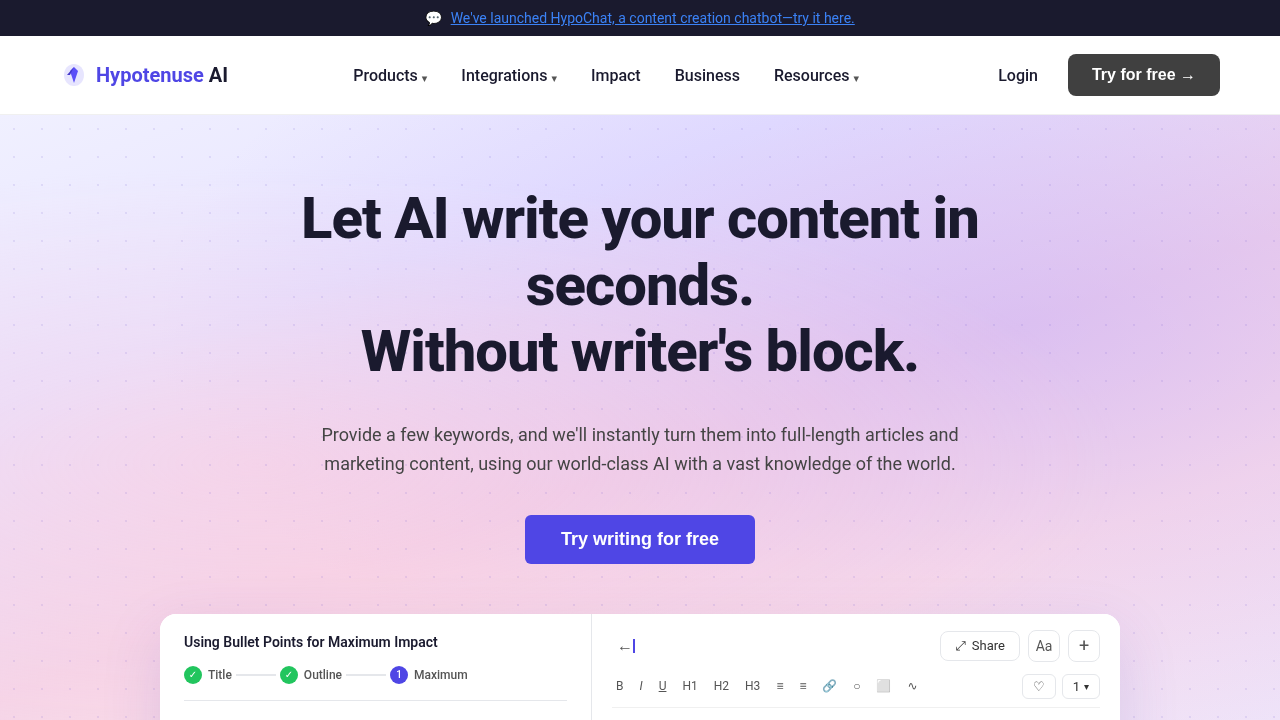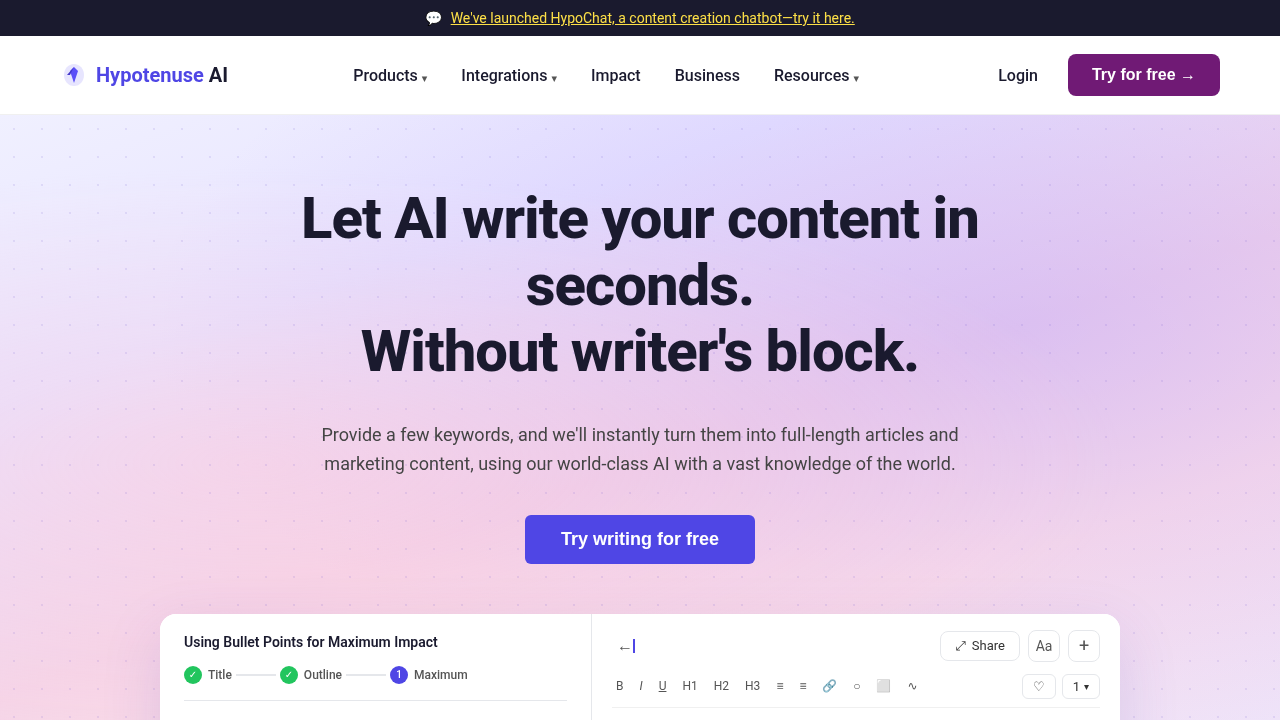--- a/index.html
+++ b/index.html
@@ -10,21 +10,21 @@
       background: #1a1a2e;
       color: #fff;
       text-align: center;
       padding: 10px 20px;
       font-size: 14px;
       display: flex;
       align-items: center;
       justify-content: center;
       gap: 8px;
     }
-    .announcement-bar a { color: #fde047; text-decoration: underline; cursor: pointer; }
+    .announcement-bar a { color: #3b82f6; text-decoration: underline; cursor: pointer; }
 
     
     .navbar {
       background: #fff;
       display: flex;
       align-items: center;
       justify-content: space-between;
       padding: 18px 60px;
       border-bottom: 1px solid rgba(0,0,0,0.06);
       position: relative;
@@ -71,21 +71,21 @@
       gap: 16px;
     }
     .login-btn {
       font-size: 16px;
       color: #1a1a2e;
       cursor: pointer;
       padding: 8px 14px;
       font-weight: 500;
     }
     .try-btn {
-      background: #701a75;
+      background: #404040;
       color: #fff;
       border: none;
       padding: 12px 24px;
       border-radius: 8px;
       font-size: 16px;
       font-weight: 600;
       cursor: pointer;
       display: flex;
       align-items: center;
       gap: 8px;

